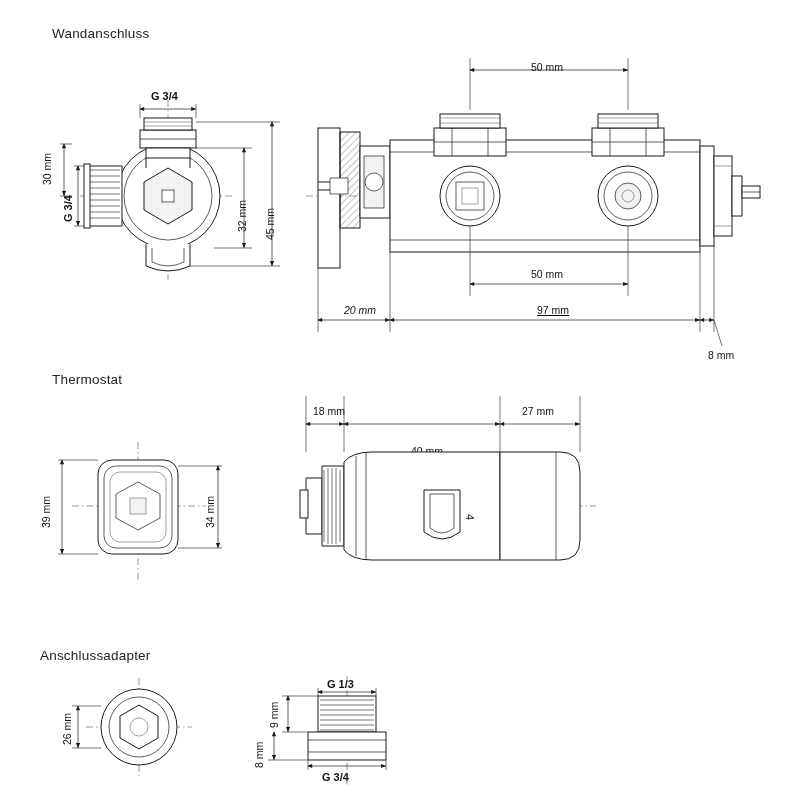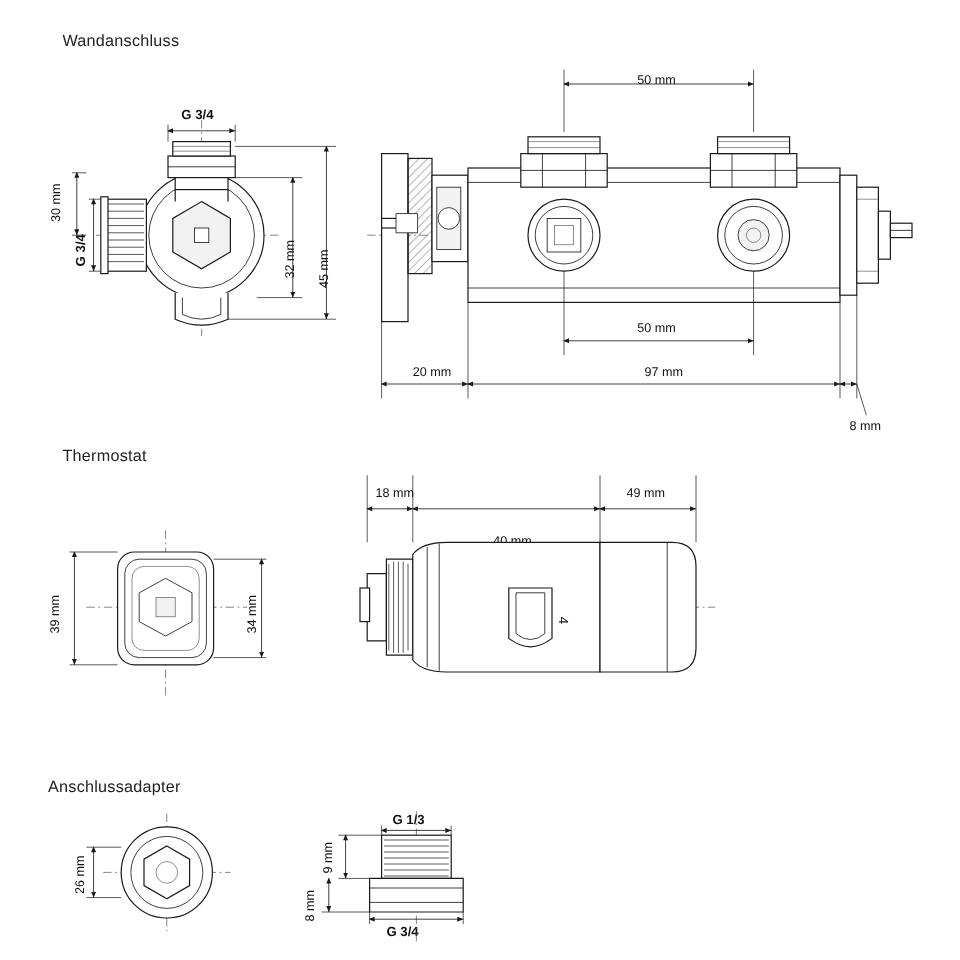--- a/index.html
+++ b/index.html
@@ -74,29 +74,29 @@
   <div class="section-title" style="left:40px; top:648px;">Anschlussadapter</div>
 
   <div class="thread-label" style="left:151px; top:90px;">G 3/4</div>
   <div class="thread-label vert" style="left:62px; top:222px;">G 3/4</div>
   <div class="dim-label vert" style="left:41px; top:185px;">30 mm</div>
   <div class="dim-label vert" style="left:236px; top:232px;">32 mm</div>
   <div class="dim-label vert" style="left:264px; top:240px;">45 mm</div>
 
   <div class="dim-label" style="left:531px; top:61px;">50 mm</div>
   <div class="dim-label" style="left:531px; top:268px;">50 mm</div>
-  <div class="dim-label" style="left:344px; top:304px;">20 mm</div>
-  <div class="dim-label" style="left:537px; top:304px;">97 mm</div>
+  <div class="dim-label" style="left:344px; top:304px;font-style:italic;">20 mm</div>
+  <div class="dim-label" style="left:537px; top:304px;text-decoration:underline;">97 mm</div>
   <div class="dim-label" style="left:708px; top:349px;">8 mm</div>
 
   <div class="dim-label vert" style="left:40px; top:528px;">39 mm</div>
   <div class="dim-label vert" style="left:204px; top:528px;">34 mm</div>
   <div class="dim-label" style="left:313px; top:405px;text-align:right;">18 mm</div>
   <div class="dim-label" style="left:411px; top:405px;margin-top:40px;">40 mm</div>
-  <div class="dim-label" style="left:522px; top:405px;">49 mm</div>
+  <div class="dim-label" style="left:522px; top:405px;">27 mm</div>
 
   <div class="dim-label vert" style="left:61px; top:745px;">26 mm</div>
   <div class="thread-label" style="left:327px; top:678px;">G 1/3</div>
   <div class="thread-label" style="left:322px; top:771px;">G 3/4</div>
   <div class="dim-label vert" style="left:268px; top:728px;">9 mm</div>
   <div class="dim-label vert" style="left:253px; top:768px;">8 mm</div>
 
   <svg class="draw" viewBox="0 0 800 800">
     <defs>
       <pattern id="hatch" width="5" height="5" patternUnits="userSpaceOnUse" patternTransform="rotate(45)">

